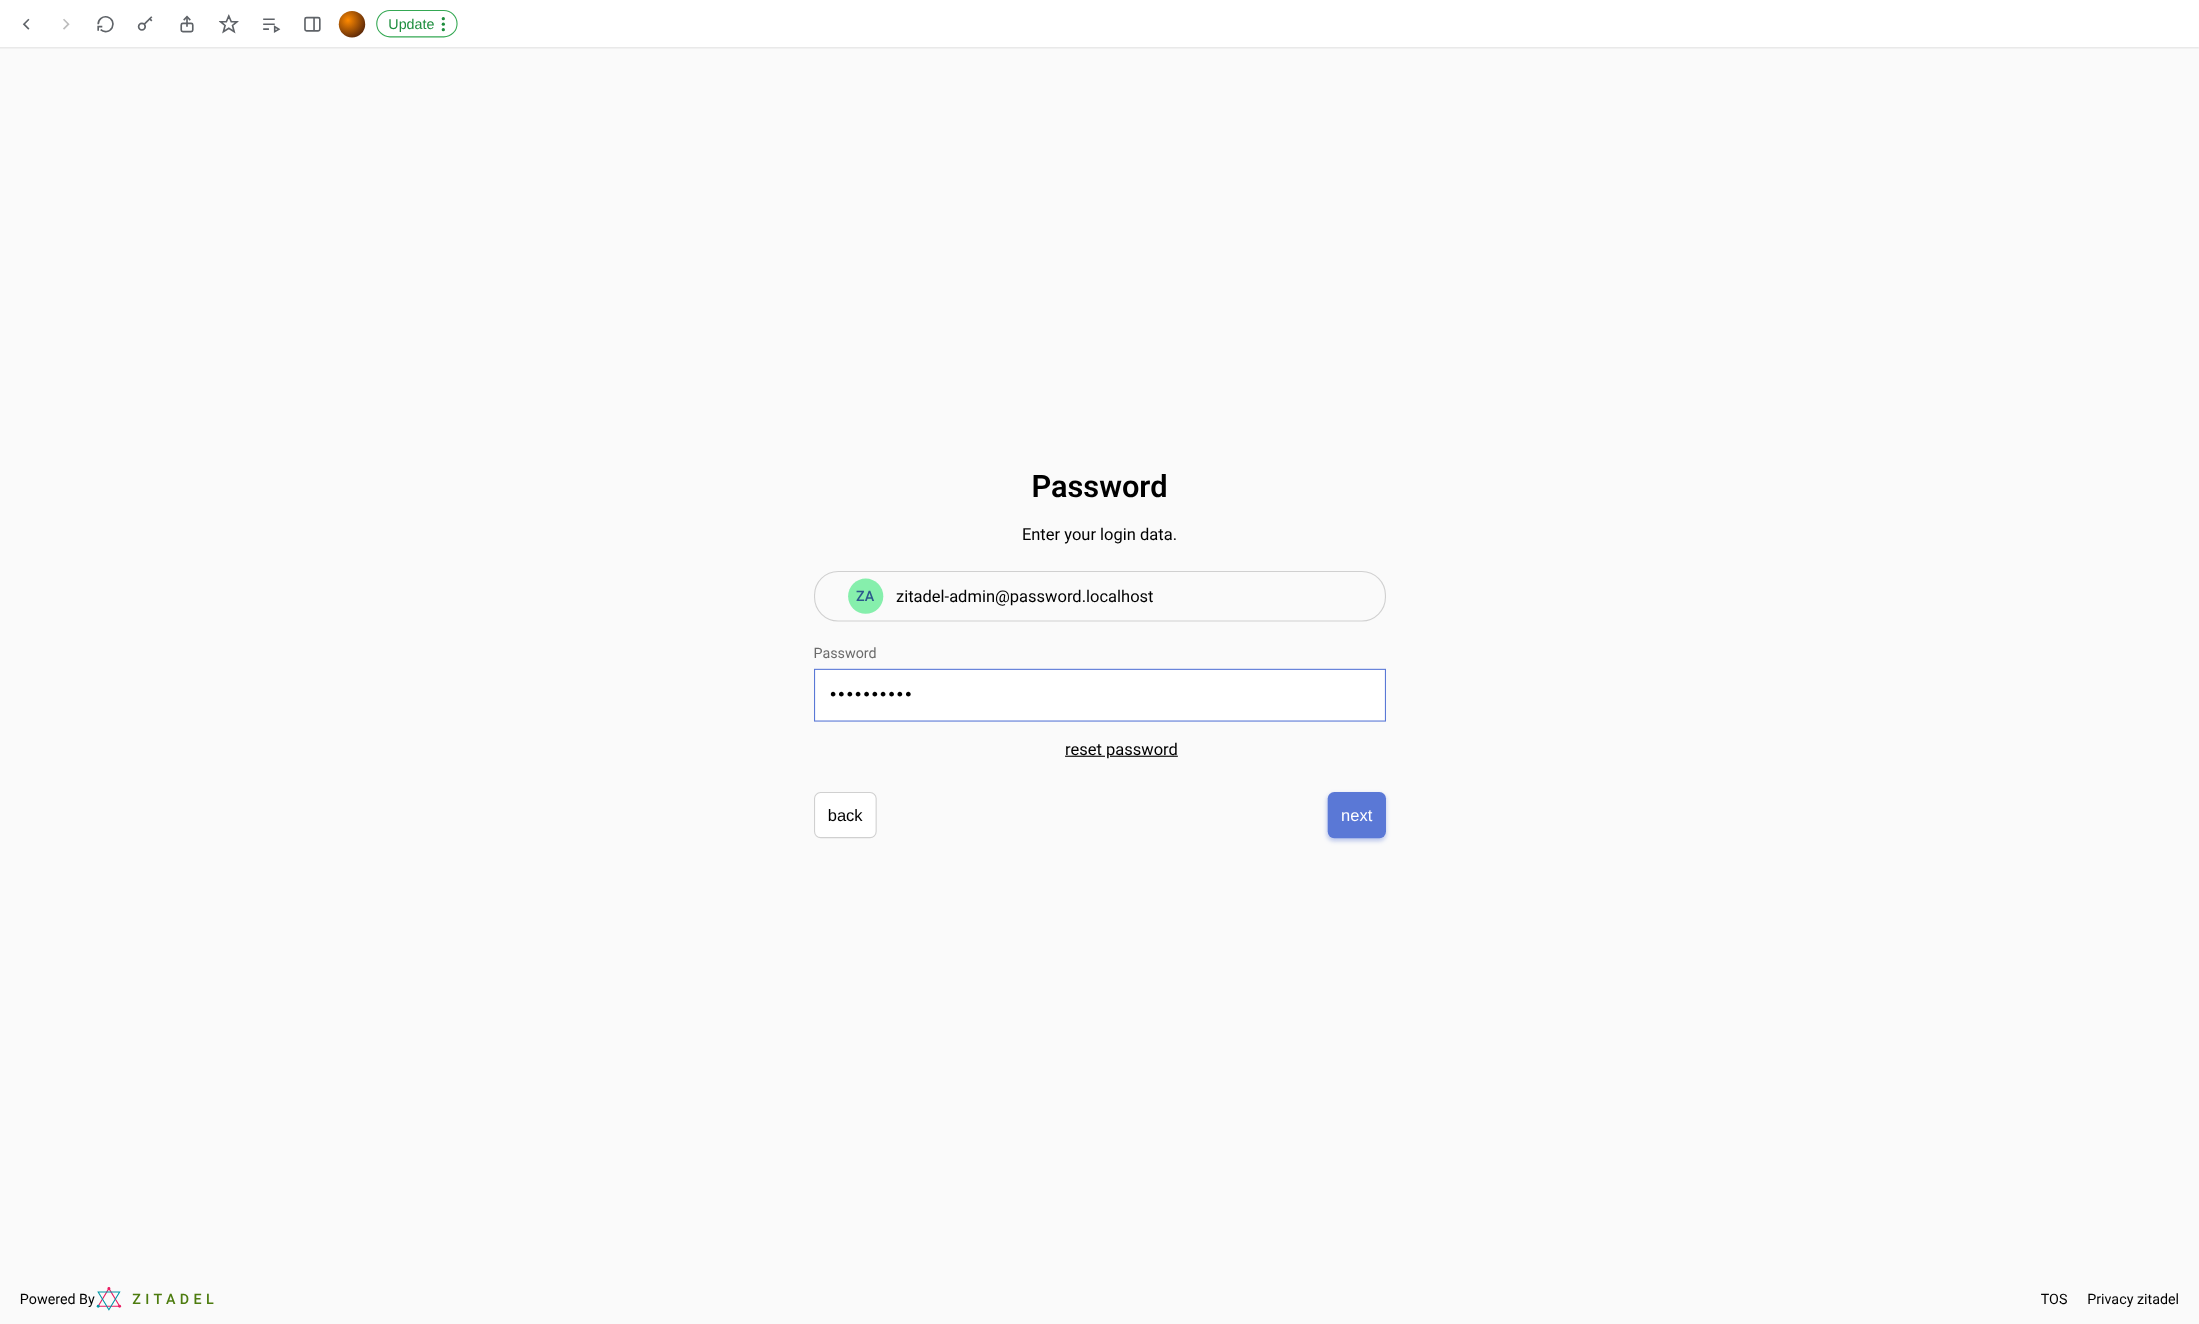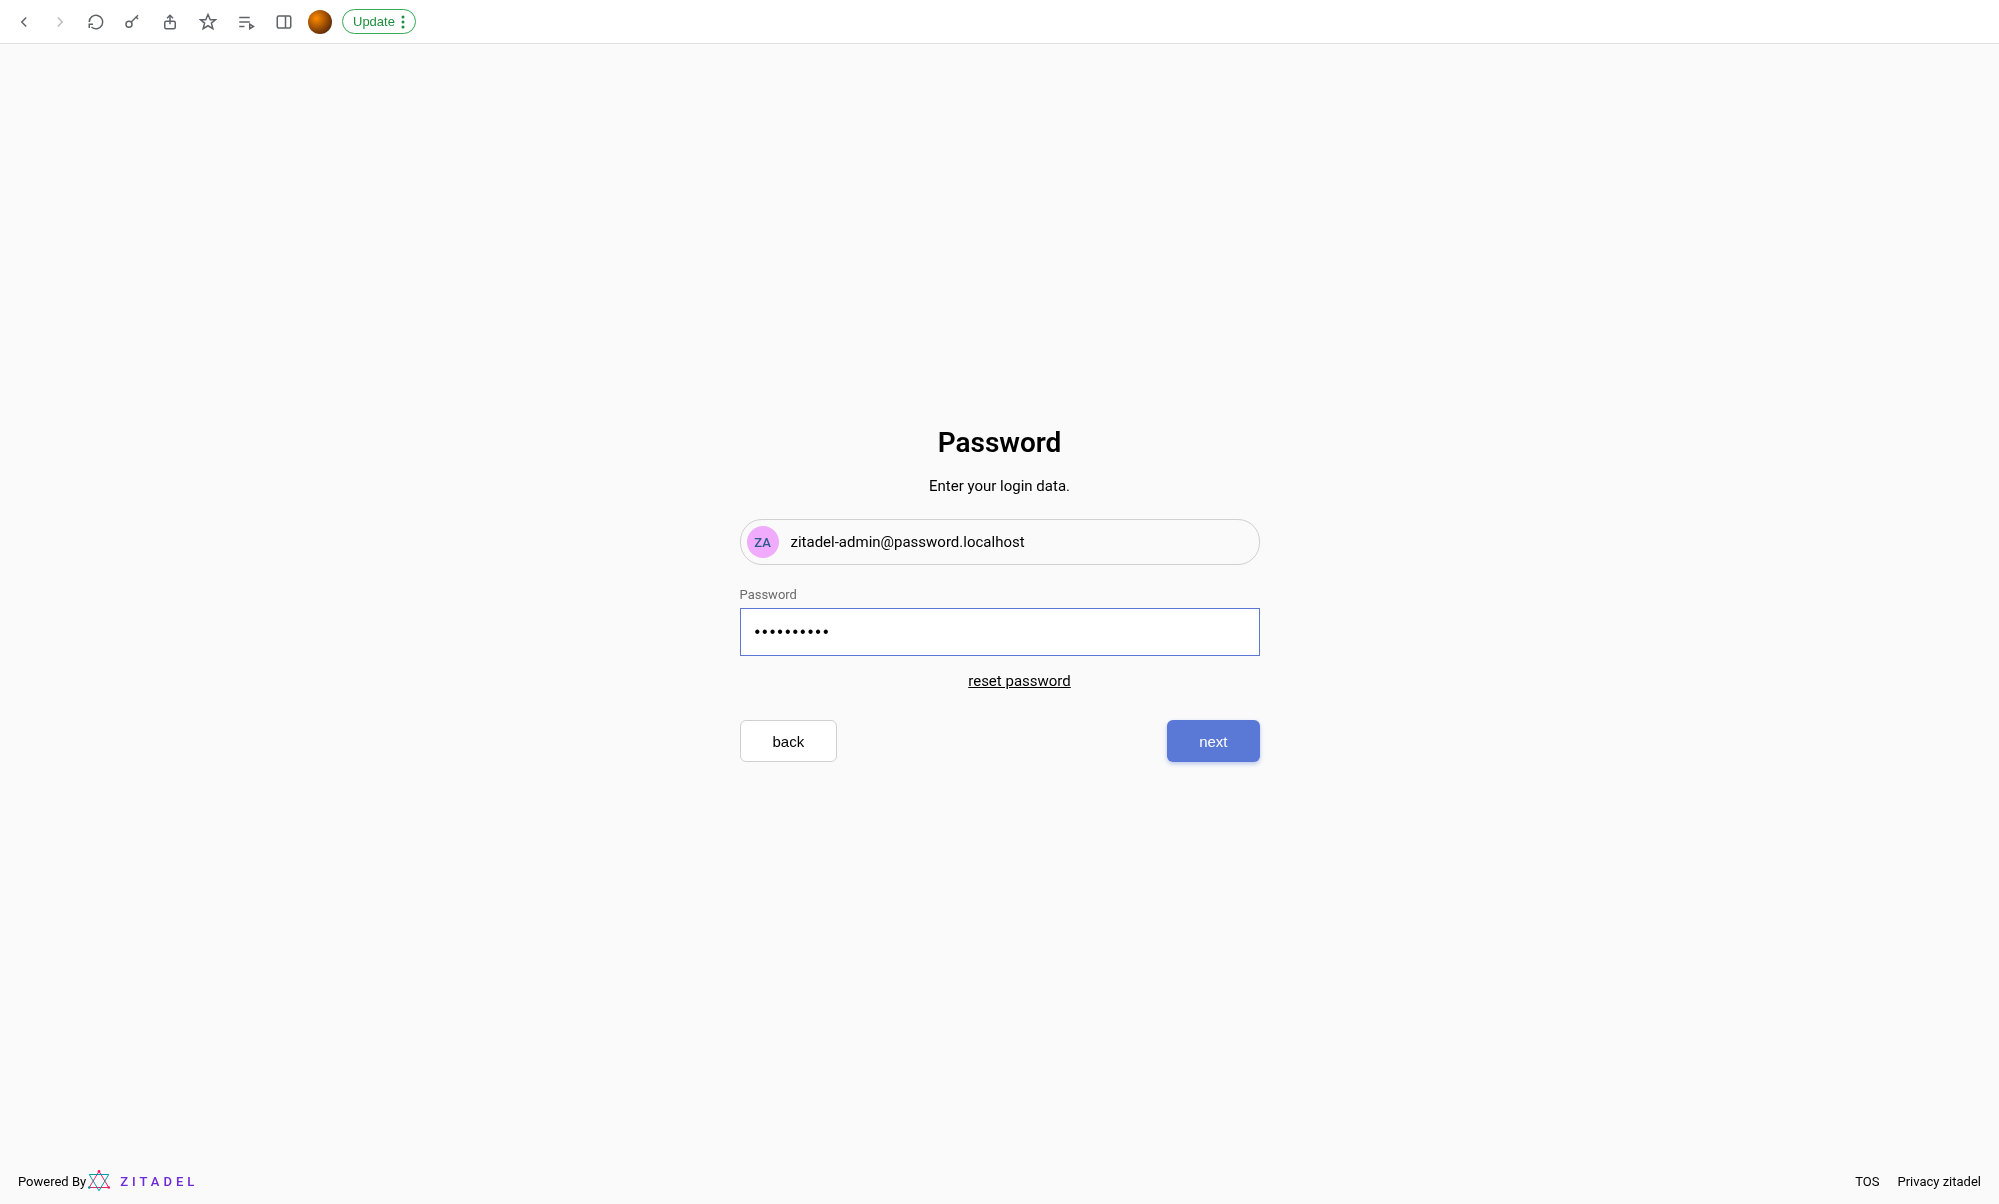--- a/index.html
+++ b/index.html
@@ -20,38 +20,38 @@
     .update-btn { display: flex; align-items: center; gap: 6px; border: 1px solid #34a853; color: #1e8e3e; background: transparent; border-radius: 14px; padding: 4px 10px; font-size: 13px; cursor: pointer; }
     .update-btn .kebab { color: #1e8e3e; }
 
     
     .content { flex: 1; display: flex; align-items: center; justify-content: center; padding-bottom: 60px; }
     .login-card { width: 520px; text-align: center; }
     .login-title { font-size: 28px; font-weight: 600; color: #000; margin-bottom: 18px; }
     .login-subtitle { font-size: 15px; color: #000; margin-bottom: 24px; }
 
     .user-chip { display: flex; align-items: center; gap: 12px; border: 1px solid #d0d0d0; border-radius: 22px; padding: 6px 14px 6px 6px; margin: 0 auto 22px; width: 100%; max-width: 520px; }
-    .user-initials { width: 32px; height: 32px; border-radius: 50%; background: #f0abfc; color: #2b5a8c; display: flex; align-items: center; justify-content: center; font-size: 13px; font-weight: 500; }
+    .user-initials { width: 32px; height: 32px; border-radius: 50%; background: #86efac; color: #2b5a8c; display: flex; align-items: center; justify-content: center; font-size: 13px; font-weight: 500; margin-left: 24px; }
     .user-email { font-size: 15px; color: #000; }
 
     .field-label { text-align: left; font-size: 13px; color: #6b6b6b; margin-bottom: 6px; }
     .password-input { width: 100%; height: 48px; border: 1.5px solid #5a78d6; background: #fff; padding: 0 14px; font-size: 16px; letter-spacing: 2px; outline: none; box-shadow: 0 0 0 0 rgba(90,120,214,0); }
     .reset-link { display: block; text-align: center; margin-top: 16px; color: #000; font-size: 15px; text-decoration: underline; cursor: pointer; margin-left: 40px; }
 
     .btn-row { display: flex; justify-content: space-between; margin-top: 30px; }
-    .btn { height: 42px; padding: 0 32px; border-radius: 6px; font-size: 15px; cursor: pointer; }
+    .btn { height: 42px; padding: 0 12px; border-radius: 6px; font-size: 15px; cursor: pointer; }
     .btn-back { background: #fff; border: 1px solid #d0d0d0; color: #000; }
     .btn-next { background: #5a78d6; border: none; color: #fff; box-shadow: 0 2px 4px rgba(90,120,214,0.4); text-align: right; }
 
     
     .footer { position: fixed; bottom: 0; left: 0; right: 0; height: 46px; display: flex; align-items: center; justify-content: space-between; padding: 0 18px; background: #fafafa; }
     .powered { display: flex; align-items: center; font-size: 13px; color: #000; }
     .zitadel-logo { display: flex; align-items: center; gap: 8px; }
     .zitadel-mark { width: 26px; height: 26px; }
-    .zitadel-word { font-size: 13px; letter-spacing: 4px; color: #6d28d9; font-weight: 500; }
+    .zitadel-word { font-size: 13px; letter-spacing: 4px; color: #4d7c0f; font-weight: 500; }
     .footer-links { display: flex; gap: 18px; font-size: 13px; }
     .footer-links a { color: #000; text-decoration: none; cursor: pointer; }
   </style>
 </head>
 <body>
 
 <div class="browser-bar">
   <button class="nav-btn">
     <svg viewBox="0 0 24 24" fill="none" stroke="currentColor" stroke-width="2">
         <path d="M15 18l-6-6 6-6"></path>

